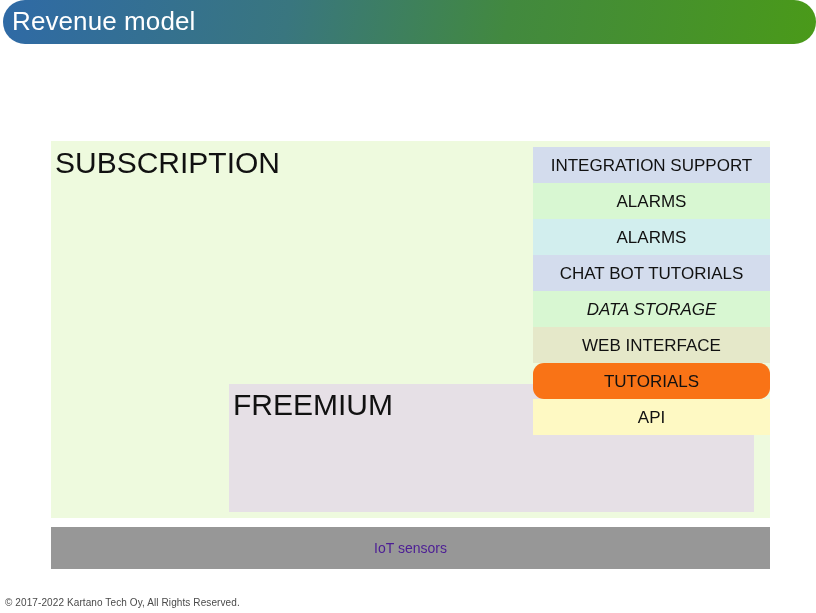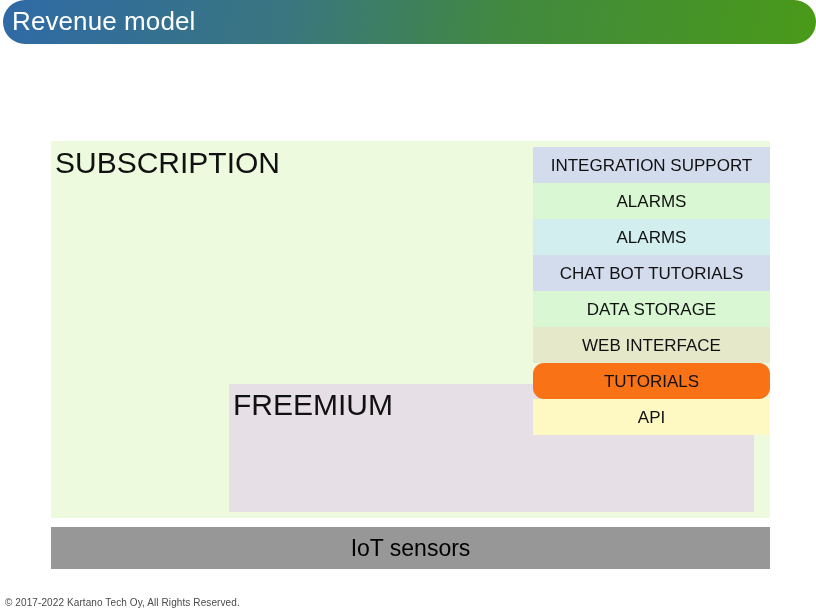--- a/index.html
+++ b/index.html
@@ -109,22 +109,22 @@
     left: 51px;
     top: 483px;      
     width: 719px;
     height: 42px;
     background: #979797;
     display: flex;
     align-items: center;
     justify-content: center;
   }
   #iot-label {
-    font-size: 23px;
-    color: #000000;
+    font-size: 14px;
+    color: #4c1d95;
     line-height: 1;
   }
 
   
   #footer {
     position: absolute;
     left: 5px;
     top: 553px;      
     font-size: 10px;
     color: #4a4a4a;
@@ -160,21 +160,21 @@
     </div>
 
     <div class="feature-box" style="background: rgb(210, 238, 238);">
       <span class="feature-label">ALARMS</span>
     </div>
 
     <div class="feature-box" style="background: rgb(211, 220, 237);">
       <span class="feature-label">CHAT BOT TUTORIALS</span>
     </div>
 
-    <div class="feature-box" style="background: rgb(216, 247, 210);">
+    <div class="feature-box" style="background: rgb(216, 247, 210); font-style: italic;">
       <span class="feature-label">DATA STORAGE</span>
     </div>
 
     <div class="feature-box" style="background: rgb(229, 232, 201);">
       <span class="feature-label">WEB INTERFACE</span>
     </div>
 
     <div class="feature-box" style="background: #f97316; border-radius: 11px;">
       <span class="feature-label">TUTORIALS</span>
     </div>

